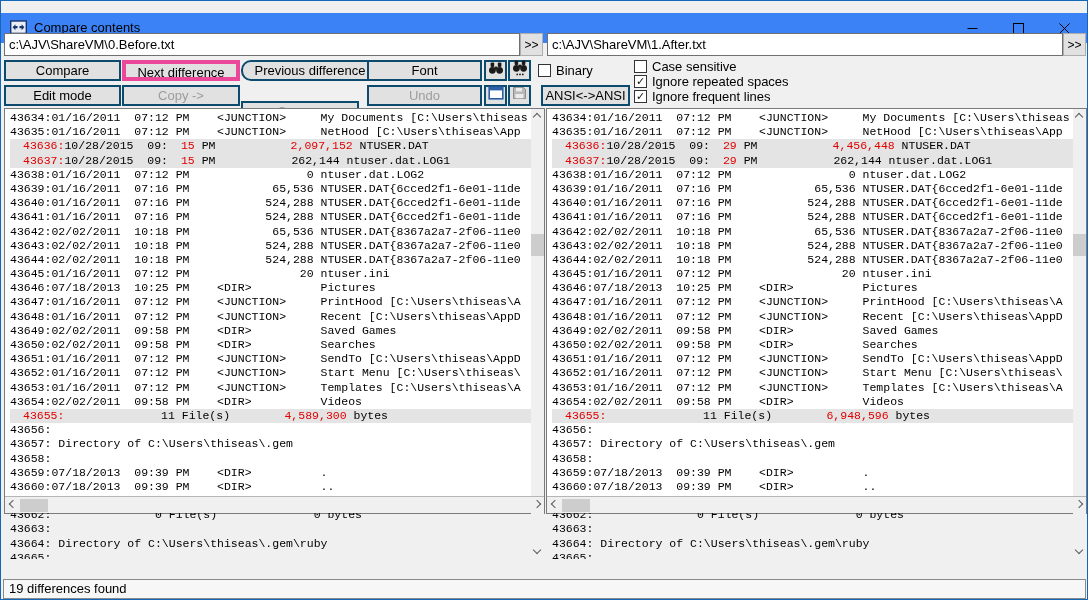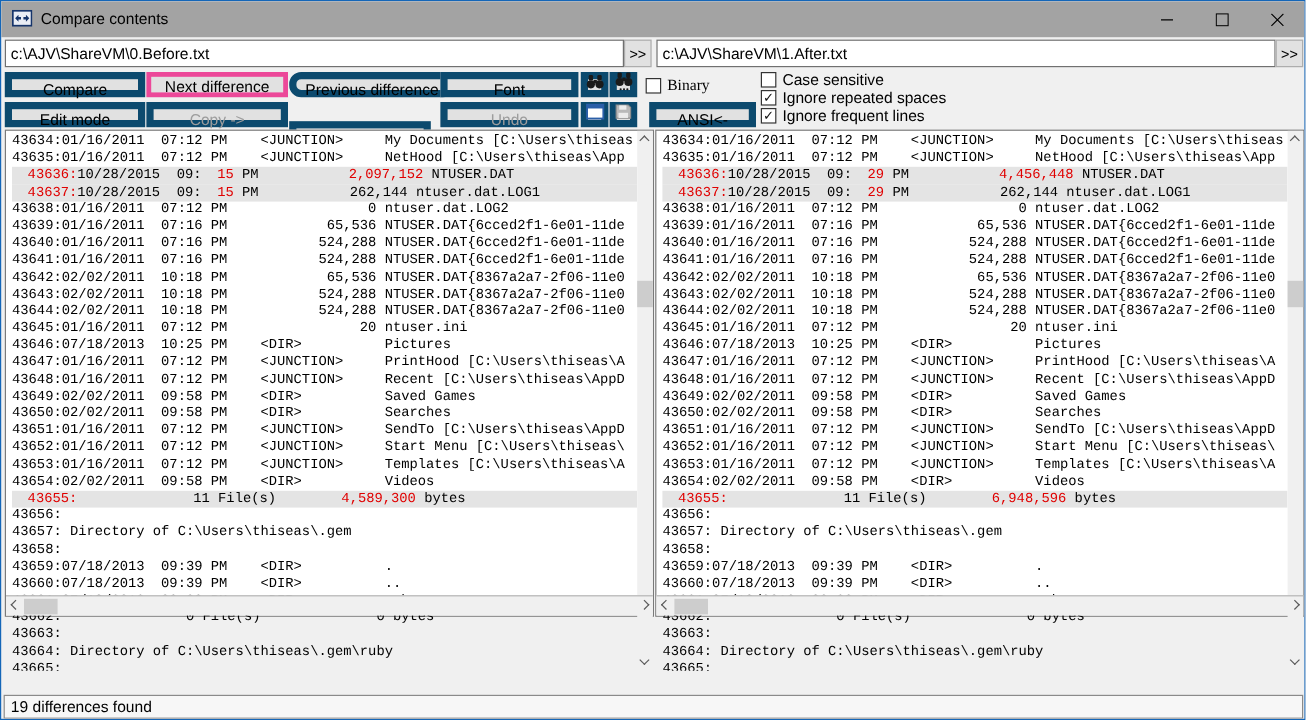--- a/index.html
+++ b/index.html
@@ -1,34 +1,34 @@
 <!DOCTYPE html>
 <html><head>
 <meta charset="utf-8">
 <style>
   * { margin:0; padding:0; box-sizing:border-box; }
   html,body { width:1088px; height:600px; background:#f0f0f0; font-family:"Liberation Sans",sans-serif; }
   .win { position:relative; width:1088px; height:600px; background:#f0f0f0; border:1px solid #1466b8; overflow:hidden; }
 
   
-  .titlebar { position:absolute; left:0; top:0; width:100%; height:30px; background:#a3a3a3; }
+  .titlebar { position:absolute; left:0; top:12px; width:100%; height:30px; background:#3b82f6; }
   .app-icon { position:absolute; left:9px; top:7px; width:17px; height:15px; }
   .title { position:absolute; left:33px; top:7px; font-size:13px; color:#000; }
   .wc { position:absolute; top:0; width:46px; height:30px; display:flex; align-items:center; justify-content:center; }
   .wc-min { right:92px; } .wc-max { right:46px; } .wc-close { right:0; }
 
   
   .pathbox { position:absolute; top:32px; height:23px; background:#fff; border:1px solid #707070; font-size:13px; line-height:21px; padding-left:4px; color:#000; white-space:nowrap; overflow:hidden; }
   .path-l { left:3px;   width:516px; }
   .path-r { left:546px; width:516px; }
   .pathbtn { position:absolute; top:32px; width:23px; height:23px; background:#e1e1e1; border:1px solid #adadad; font-size:12px; line-height:20px; text-align:center; color:#000; padding:0; font-family:"Liberation Sans",sans-serif; }
   .pbtn-l { left:519px; } .pbtn-r { left:1062px; }
 
   
-  .btn { position:absolute; height:21px; background:#e1e1e1; border:6px solid #0c4a6e; font-size:13px; color:#000; text-align:center; padding:0; font-family:"Liberation Sans",sans-serif; line-height:18px; }
+  .btn { position:absolute; height:21px; background:#e1e1e1; border:2px solid #0c4a6e; font-size:13px; color:#000; text-align:center; padding:0; font-family:"Liberation Sans",sans-serif; line-height:18px; }
   .btn.focused { border:4px solid #ec4899; }
   .btn.disabled { color:#9d9d9d; }
   .iconbtn { display:flex; align-items:center; justify-content:center; }
 
   .checkbox { position:absolute; display:flex; align-items:center; font-size:13px; color:#000; }
   .cbox { width:13px; height:13px; border:1px solid #333; background:#fff; margin-right:5px; font:bold 11px/12px "DejaVu Sans",sans-serif; text-align:center; color:#111; }
 
   
   .pane { position:absolute; top:107px; width:541px; height:406px; background:#fff; border:1px solid #7a7a7a; }
   .pane-l { left:3px; } .pane-r { left:545px; }
@@ -133,21 +133,21 @@
     <span>
       <svg width="15" height="14" viewBox="0 0 15 14">
         <path d="M1.5 1.5h10l2 2v9h-12z" fill="#b9b9b9" stroke="#8f8f8f"></path>
         <rect x="4" y="1.8" width="6" height="3.6" fill="#ececec"></rect>
         <rect x="3.4" y="8" width="8" height="4.3" fill="#ececec"></rect>
       </svg>
     </span>
   </button>
   <button class="btn" style="left:540px;top:84px;width:89px;">ANSI&lt;-&gt;ANSI</button>
 
-  <label class="checkbox" style="left:537px;top:62px;font-family:Liberation Serif, serif;">
+  <label class="checkbox" style="left:537px;top:62px;">
     <span class="cbox"></span>
     <span>Binary</span>
   </label>
   <label class="checkbox" style="left:633px;top:58px;">
     <span class="cbox"></span>
     <span>Case sensitive</span>
   </label>
   <label class="checkbox" style="left:633px;top:73px;">
     <span class="cbox">✓</span>
     <span>Ignore repeated spaces</span>

